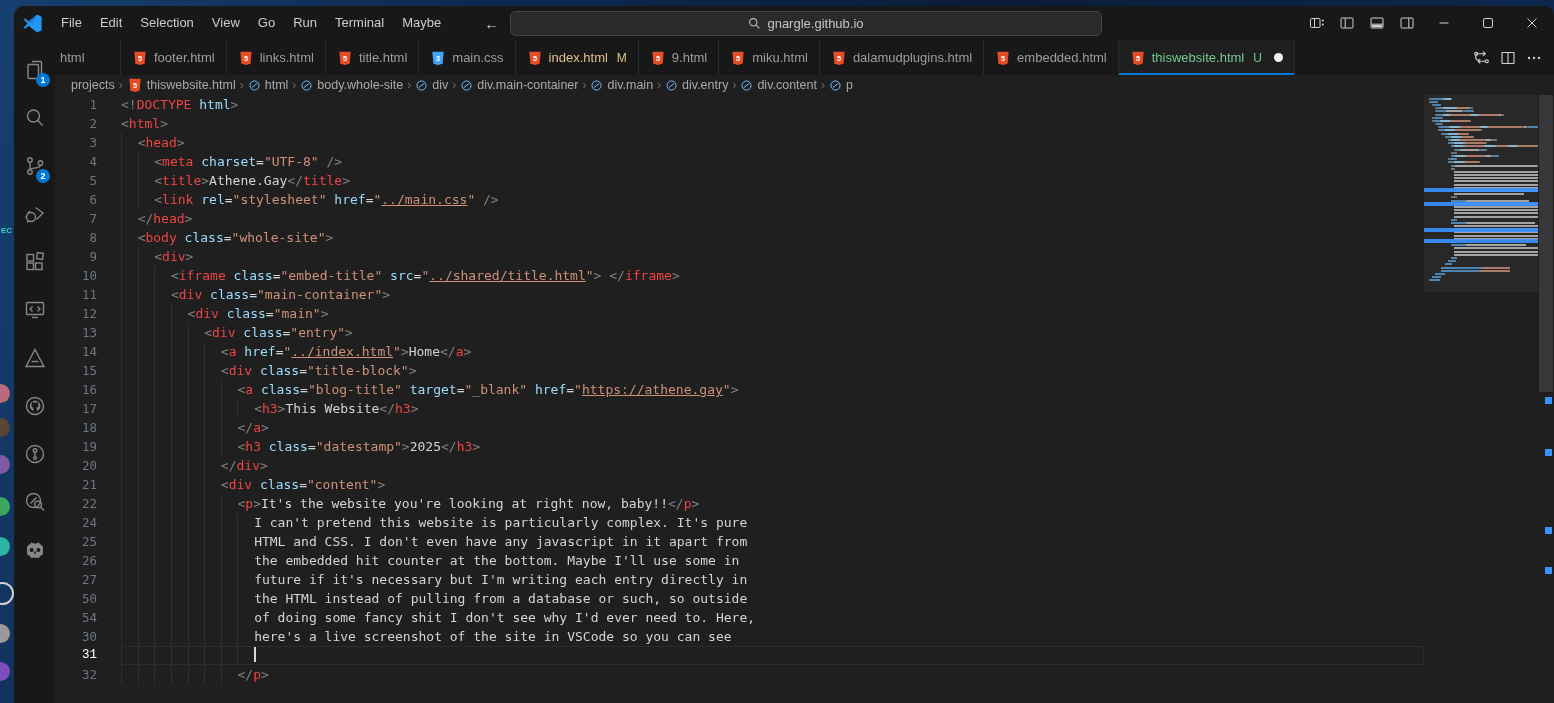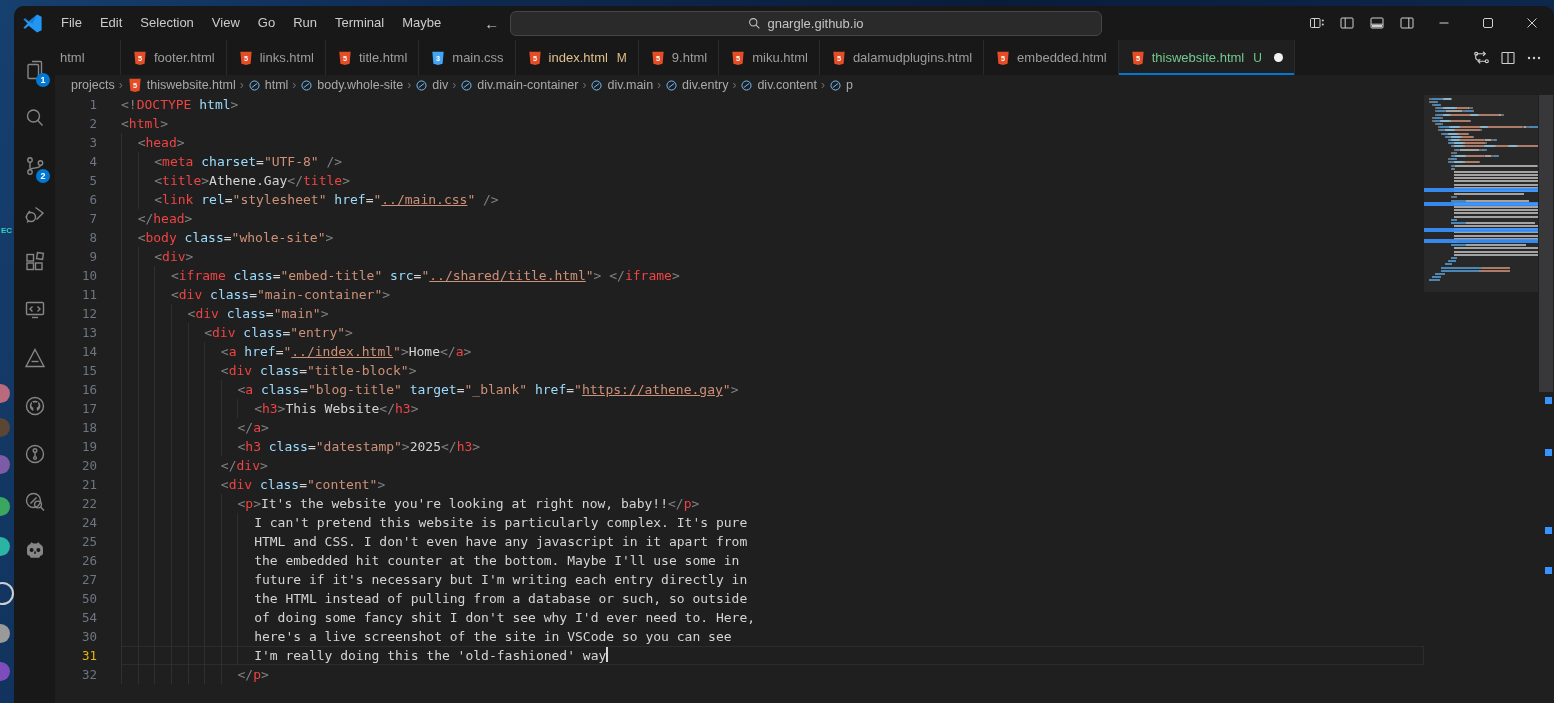--- a/index.html
+++ b/index.html
@@ -48,21 +48,21 @@
   .bc-item{display:flex;align-items:center;gap:4px;}
   .bc-sep{color:#6a6a6a;padding:0 4px;font-size:12px;}
   
   .main{position:absolute;left:41px;top:89px;right:0;bottom:0;display:flex;background:#1f1f1f;}
   .code-area{flex:1;overflow:hidden;}
   .row{display:flex;height:19px;font-family:"DejaVu Sans Mono","Liberation Mono",monospace;
     font-size:13px;line-height:19px;white-space:pre;}
   .ln{width:42px;text-align:right;color:#6e7681;flex:none;font-size:12.5px;}
   .gut{width:24px;flex:none;}
   .lc{flex:1;white-space:pre;}
-  .row.active .ln{color:#eab308;}
+  .row.active .ln{color:#ffffff;font-family:Liberation Mono, monospace;}
   .row.active .lc{box-shadow:inset 0 0 0 1px #2c2c2c;}
   .g{display:inline-block;width:2ch;height:19px;border-left:1px solid #2f2f2f;vertical-align:top;}
   .tkp{color:#808080}.tkt{color:#ef4444}.tka{color:#9cdcfe}.tke{color:#d4d4d4}
   .tks{color:#ce9178}.tku{color:#ce9178;text-decoration:underline}.tkx{color:#d4d4d4}
   .caret{display:inline-block;width:2px;height:15px;background:#d7d7d7;vertical-align:-2px;}
   
   .minimap{width:114px;flex:none;position:relative;background:#1f1f1f;overflow:hidden;}
   .mm-content{position:absolute;top:2px;left:5px;right:0;}
   .mm-row{height:3.2px;white-space:nowrap;overflow:hidden;}
   .mm-seg{display:inline-block;height:2px;vertical-align:top;margin-top:0.6px;opacity:.8;}
@@ -514,21 +514,21 @@
         <div class="row"><span class="ln">20</span><span class="gut"></span><span class="lc"><span class="g"></span><span class="g"></span><span class="g"></span><span class="g"></span><span class="g"></span><span class="g"></span><span class="tkp">&lt;/</span><span class="tkt">div</span><span class="tkp">&gt;</span></span></div>
         <div class="row"><span class="ln">21</span><span class="gut"></span><span class="lc"><span class="g"></span><span class="g"></span><span class="g"></span><span class="g"></span><span class="g"></span><span class="g"></span><span class="tkp">&lt;</span><span class="tkt">div</span><span class="tkx"> </span><span class="tka">class</span><span class="tke">=</span><span class="tks">"content"</span><span class="tkp">&gt;</span></span></div>
         <div class="row"><span class="ln">22</span><span class="gut"></span><span class="lc"><span class="g"></span><span class="g"></span><span class="g"></span><span class="g"></span><span class="g"></span><span class="g"></span><span class="g"></span><span class="tkp">&lt;</span><span class="tkt">p</span><span class="tkp">&gt;</span><span class="tkx">It's the website you're looking at right now, baby!!</span><span class="tkp">&lt;/</span><span class="tkt">p</span><span class="tkp">&gt;</span></span></div>
         <div class="row"><span class="ln">24</span><span class="gut"></span><span class="lc"><span class="g"></span><span class="g"></span><span class="g"></span><span class="g"></span><span class="g"></span><span class="g"></span><span class="g"></span><span class="g"></span><span class="tkx">I can't pretend this website is particularly complex. It's pure</span></span></div>
         <div class="row"><span class="ln">25</span><span class="gut"></span><span class="lc"><span class="g"></span><span class="g"></span><span class="g"></span><span class="g"></span><span class="g"></span><span class="g"></span><span class="g"></span><span class="g"></span><span class="tkx">HTML and CSS. I don't even have any javascript in it apart from</span></span></div>
         <div class="row"><span class="ln">26</span><span class="gut"></span><span class="lc"><span class="g"></span><span class="g"></span><span class="g"></span><span class="g"></span><span class="g"></span><span class="g"></span><span class="g"></span><span class="g"></span><span class="tkx">the embedded hit counter at the bottom. Maybe I'll use some in</span></span></div>
         <div class="row"><span class="ln">27</span><span class="gut"></span><span class="lc"><span class="g"></span><span class="g"></span><span class="g"></span><span class="g"></span><span class="g"></span><span class="g"></span><span class="g"></span><span class="g"></span><span class="tkx">future if it's necessary but I'm writing each entry directly in</span></span></div>
         <div class="row"><span class="ln">50</span><span class="gut"></span><span class="lc"><span class="g"></span><span class="g"></span><span class="g"></span><span class="g"></span><span class="g"></span><span class="g"></span><span class="g"></span><span class="g"></span><span class="tkx">the HTML instead of pulling from a database or such, so outside</span></span></div>
         <div class="row"><span class="ln">54</span><span class="gut"></span><span class="lc"><span class="g"></span><span class="g"></span><span class="g"></span><span class="g"></span><span class="g"></span><span class="g"></span><span class="g"></span><span class="g"></span><span class="tkx">of doing some fancy shit I don't see why I'd ever need to. Here,</span></span></div>
         <div class="row"><span class="ln">30</span><span class="gut"></span><span class="lc"><span class="g"></span><span class="g"></span><span class="g"></span><span class="g"></span><span class="g"></span><span class="g"></span><span class="g"></span><span class="g"></span><span class="tkx">here's a live screenshot of the site in VSCode so you can see</span></span></div>
-        <div class="row active"><span class="ln">31</span><span class="gut"></span><span class="lc"><span class="g"></span><span class="g"></span><span class="g"></span><span class="g"></span><span class="g"></span><span class="g"></span><span class="g"></span><span class="g"></span><span class="tkx">I'm really doing this the 'old-fashioned' way</span><span class="caret"></span></span></div>
+        <div class="row active"><span class="ln">31</span><span class="gut"></span><span class="lc"><span class="g"></span><span class="g"></span><span class="g"></span><span class="g"></span><span class="g"></span><span class="g"></span><span class="g"></span><span class="g"></span><span class="caret"></span></span></div>
         <div class="row"><span class="ln">32</span><span class="gut"></span><span class="lc"><span class="g"></span><span class="g"></span><span class="g"></span><span class="g"></span><span class="g"></span><span class="g"></span><span class="g"></span><span class="tkp">&lt;/</span><span class="tkt">p</span><span class="tkp">&gt;</span></span></div>
       </div>
     <div class="minimap" id="minimap">
       <div class="mm-slider"></div>
       <div class="mm-content" id="mmcontent">
           <div class="mm-row"><span class="mm-seg" style="width: 3.12px; background: rgb(128, 128, 128);"></span><span class="mm-seg" style="width: 10.92px; background: rgb(86, 156, 214);"></span><span class="mm-seg" style="width: 1.56px; background: rgb(194, 194, 194);"></span><span class="mm-seg" style="width: 6.24px; background: rgb(156, 220, 254);"></span><span class="mm-seg" style="width: 1.56px; background: rgb(128, 128, 128);"></span></div>
           <div class="mm-row"><span class="mm-seg" style="width: 1.56px; background: rgb(128, 128, 128);"></span><span class="mm-seg" style="width: 6.24px; background: rgb(86, 156, 214);"></span><span class="mm-seg" style="width: 1.56px; background: rgb(128, 128, 128);"></span></div>
           <div class="mm-row"><span class="mm-seg" style="width: 3.12px; background: transparent;"></span><span class="mm-seg" style="width: 1.56px; background: rgb(128, 128, 128);"></span><span class="mm-seg" style="width: 6.24px; background: rgb(86, 156, 214);"></span><span class="mm-seg" style="width: 1.56px; background: rgb(128, 128, 128);"></span></div>
           <div class="mm-row"><span class="mm-seg" style="width: 6.24px; background: transparent;"></span><span class="mm-seg" style="width: 1.56px; background: rgb(128, 128, 128);"></span><span class="mm-seg" style="width: 6.24px; background: rgb(86, 156, 214);"></span><span class="mm-seg" style="width: 1.56px; background: rgb(194, 194, 194);"></span><span class="mm-seg" style="width: 10.92px; background: rgb(156, 220, 254);"></span><span class="mm-seg" style="width: 1.56px; background: rgb(189, 189, 189);"></span><span class="mm-seg" style="width: 10.92px; background: rgb(206, 145, 120);"></span><span class="mm-seg" style="width: 1.56px; background: rgb(194, 194, 194);"></span><span class="mm-seg" style="width: 3.12px; background: rgb(128, 128, 128);"></span></div>
           <div class="mm-row"><span class="mm-seg" style="width: 6.24px; background: transparent;"></span><span class="mm-seg" style="width: 1.56px; background: rgb(128, 128, 128);"></span><span class="mm-seg" style="width: 7.8px; background: rgb(86, 156, 214);"></span><span class="mm-seg" style="width: 1.56px; background: rgb(128, 128, 128);"></span><span class="mm-seg" style="width: 15.6px; background: rgb(194, 194, 194);"></span><span class="mm-seg" style="width: 3.12px; background: rgb(128, 128, 128);"></span><span class="mm-seg" style="width: 7.8px; background: rgb(86, 156, 214);"></span><span class="mm-seg" style="width: 1.56px; background: rgb(128, 128, 128);"></span></div>

